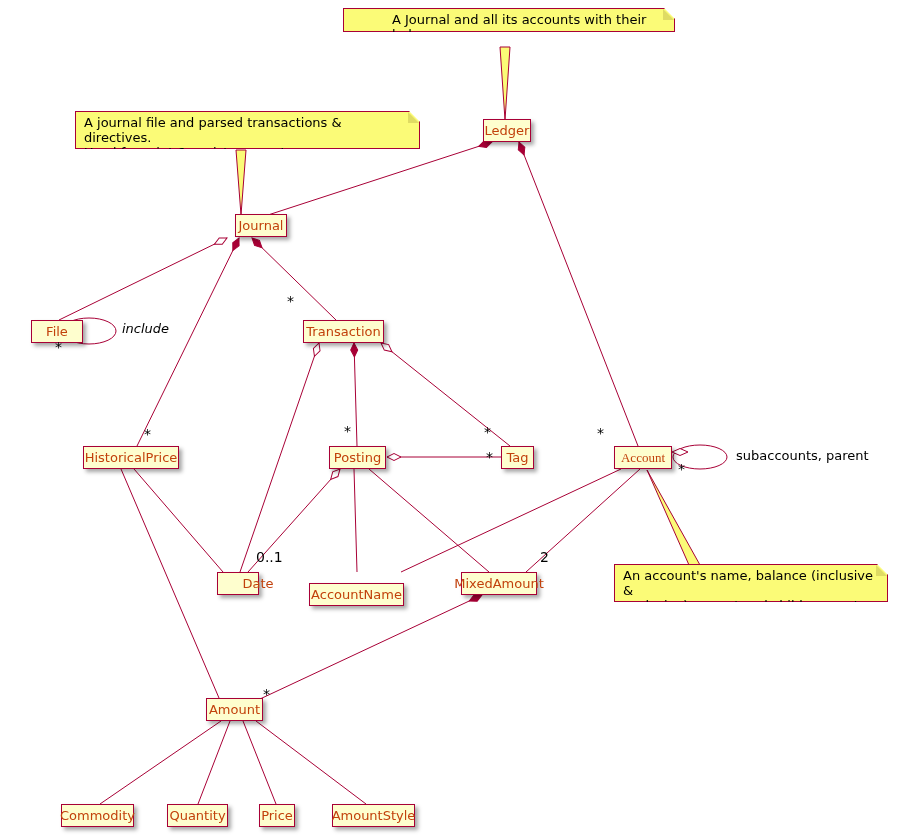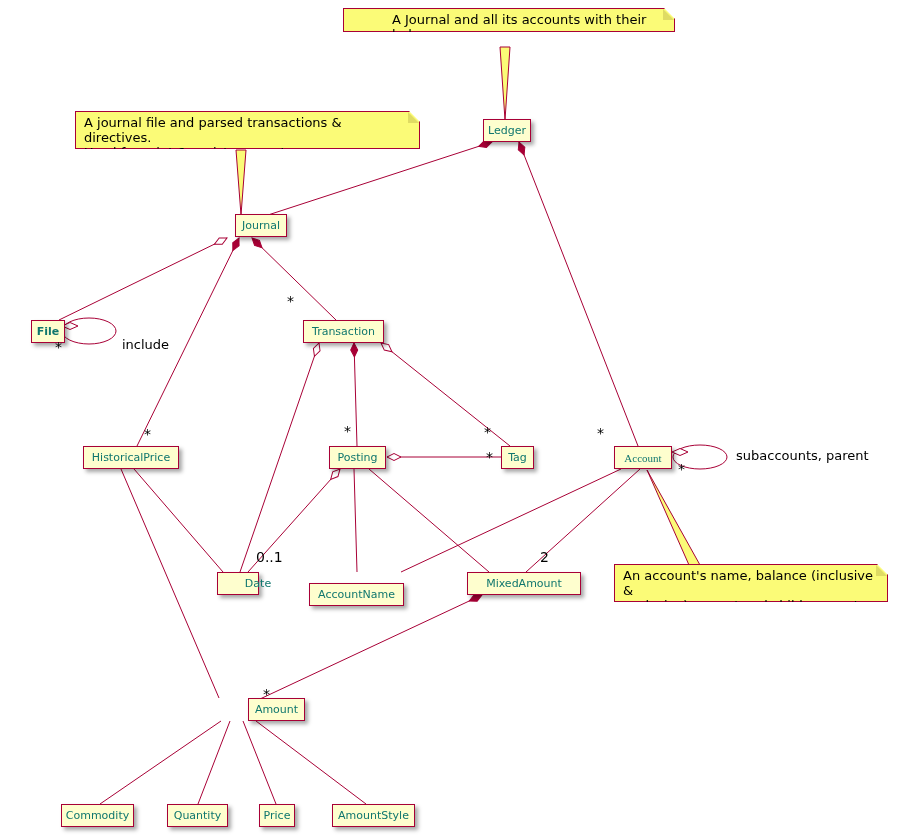--- a/index.html
+++ b/index.html
@@ -17,21 +17,21 @@
   .diamond-filled{fill:var(--edge); stroke:var(--edge); stroke-width:1;}
   .diamond-open{fill:#ffffff; stroke:var(--edge); stroke-width:1;}
   .note-connector{fill:var(--note-bg); stroke:var(--border); stroke-width:1;}
   marker{overflow:visible;}
 
   .uml-class{
     position:absolute; z-index:2; box-sizing:border-box; height:23px;
     background:var(--class-bg); border:1px solid var(--border);
     box-shadow:3px 3px 4px rgba(0,0,0,0.35);
     display:flex; align-items:center; justify-content:center;
-    font-size:11px; color:#0f766e; white-space:nowrap;
+    font-size:13px; color:#c2410c; white-space:nowrap;
   }
   .uml-note{
     position:absolute; z-index:2; box-sizing:border-box;
     background:var(--note-bg); border:1px solid var(--border);
     box-shadow:3px 3px 4px rgba(0,0,0,0.35);
     font-size:13px; color:#000; padding:3px 8px;
     clip-path:polygon(0 0, calc(100% - 11px) 0, 100% 11px, 100% 100%, 0 100%);
   }
   .uml-note .fold{
     position:absolute; top:0; right:0; width:11px; height:11px;
@@ -106,36 +106,36 @@
     <span class="fold"></span>
   </div>
   <div class="uml-note" style="left:614px;top:564px;width:274px;height:38px;">
     <span class="note-text">An account's name, balance (inclusive &amp;
 exclusive), parent and child accounts</span>
     <span class="fold"></span>
   </div>
 
   <div class="uml-class" style="left:483px;top:119px;width:48px;">Ledger</div>
   <div class="uml-class" style="left:219px;top:214px;width:52px;margin-left:16px;">Journal</div>
-  <div class="uml-class" style="left:31px;top:320px;width:34px;font-weight:bold;">File</div>
+  <div class="uml-class" style="left:31px;top:320px;width:52px;">File</div>
   <div class="uml-class" style="left:303px;top:320px;width:81px;">Transaction</div>
   <div class="uml-class" style="left:83px;top:446px;width:96px;">HistoricalPrice</div>
   <div class="uml-class" style="left:329px;top:446px;width:57px;">Posting</div>
   <div class="uml-class" style="left:501px;top:446px;width:33px;">Tag</div>
   <div class="uml-class" style="left:614px;top:446px;width:58px;font-family:Liberation Serif, serif;">Account</div>
   <div class="uml-class" style="left:217px;top:572px;width:39px;padding-left:40px;">Date</div>
   <div class="uml-class" style="left:309px;top:583px;width:95px;">AccountName</div>
-  <div class="uml-class" style="left:461px;top:572px;width:114px;margin-left:6px;">MixedAmount</div>
-  <div class="uml-class" style="left:206px;top:698px;width:57px;margin-left:42px;">Amount</div>
+  <div class="uml-class" style="left:461px;top:572px;width:76px;">MixedAmount</div>
+  <div class="uml-class" style="left:206px;top:698px;width:57px;">Amount</div>
   <div class="uml-class" style="left:61px;top:804px;width:73px;">Commodity</div>
   <div class="uml-class" style="left:167px;top:804px;width:61px;">Quantity</div>
   <div class="uml-class" style="left:259px;top:804px;width:36px;">Price</div>
   <div class="uml-class" style="left:332px;top:804px;width:83px;">AmountStyle</div>
 
-  <span class="edge-label" style="left:122px;top:338px;">include</span>
+  <span class="edge-label" style="left:122px;top:322px;font-style:italic;">include</span>
   <span class="edge-label" style="left:736px;top:449px;">subaccounts, parent</span>
   <span class="mult" style="left:55px;top:340px;">*</span>
   <span class="mult" style="left:287px;top:294px;">*</span>
   <span class="mult" style="left:144px;top:427px;">*</span>
   <span class="mult" style="left:597px;top:426px;">*</span>
   <span class="mult" style="left:344px;top:424px;">*</span>
   <span class="mult" style="left:484px;top:425px;">*</span>
   <span class="mult" style="left:486px;top:450px;">*</span>
   <span class="mult" style="left:678px;top:462px;">*</span>
   <span class="mult" style="left:263px;top:687px;">*</span>

